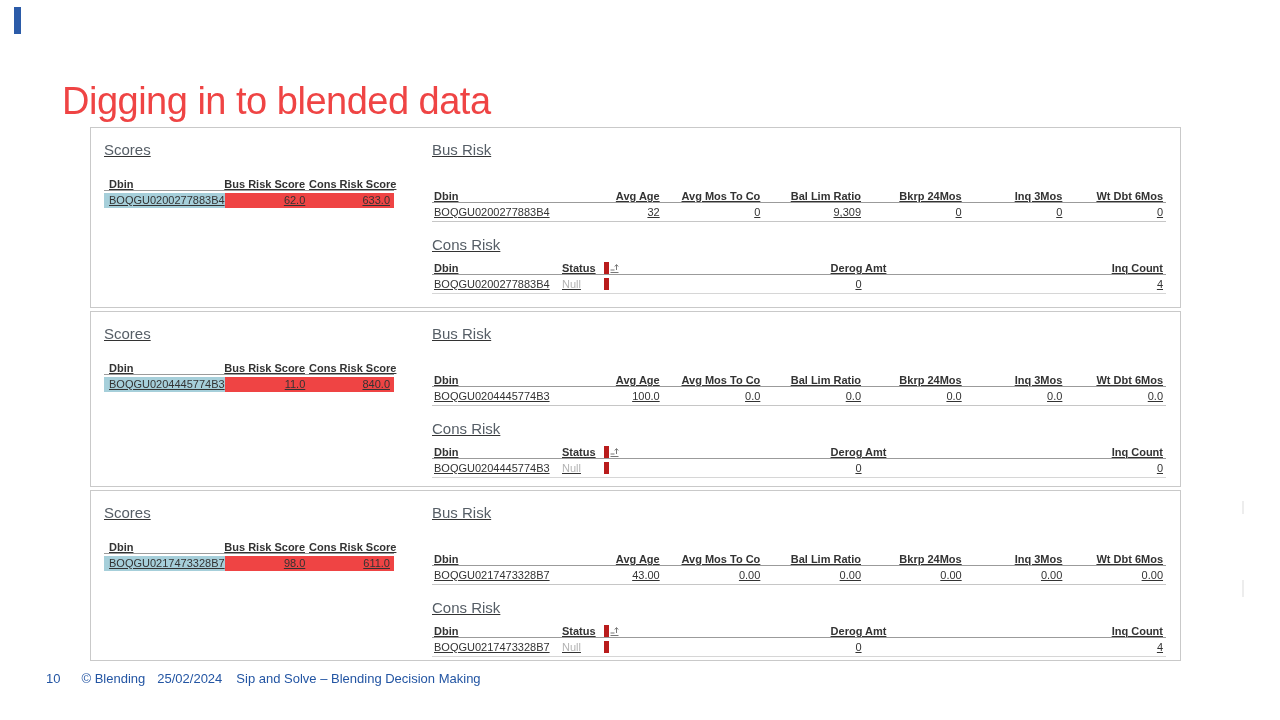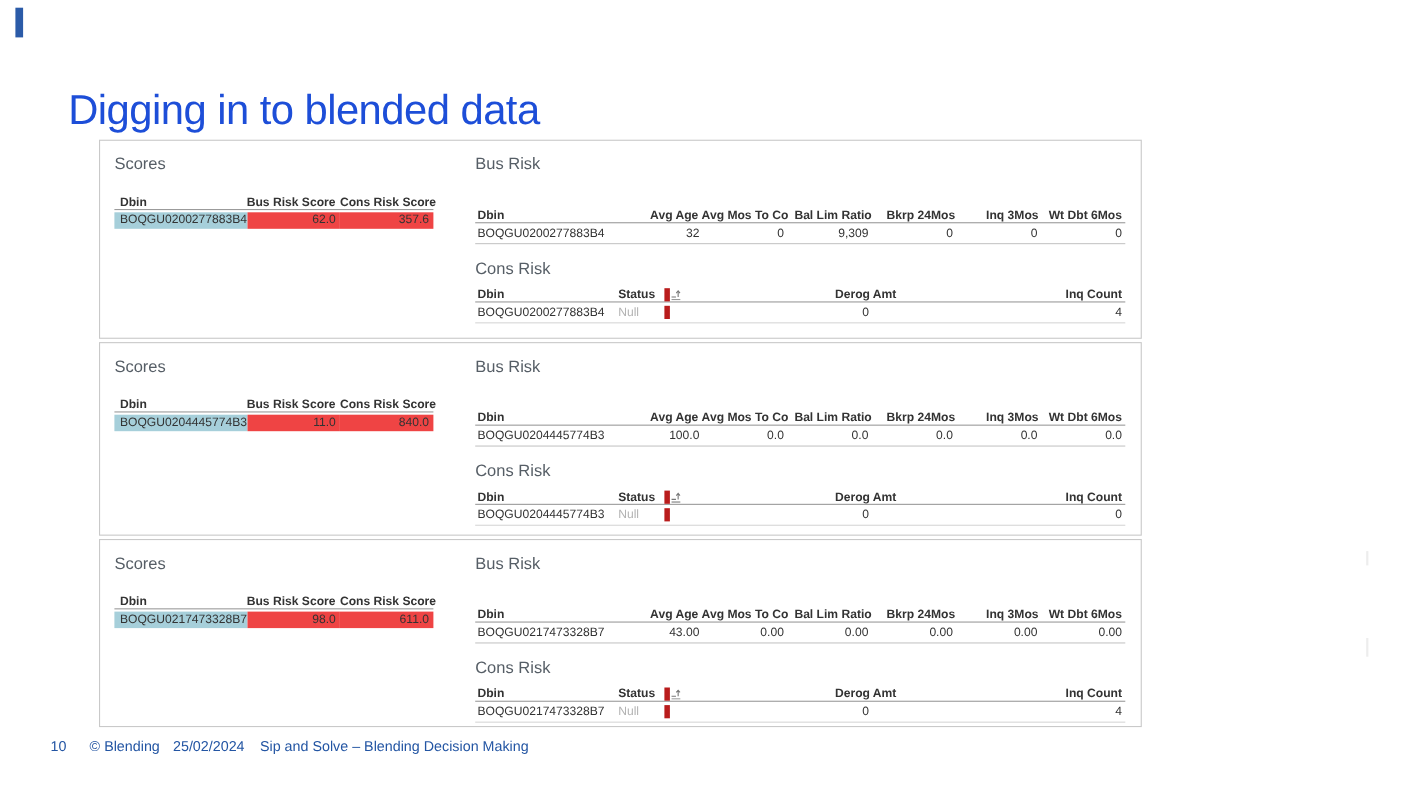--- a/index.html
+++ b/index.html
@@ -3,25 +3,25 @@
 <meta charset="utf-8">
 <style>
   html,body{margin:0;padding:0;}
   body{
     width:1280px;height:720px;background:#ffffff;position:relative;overflow:hidden;
     font-family:"Liberation Sans", sans-serif;color:#333;
   }
   .accent-bar{position:absolute;left:14px;top:7px;width:7px;height:27px;background:#2b5ba8;}
   .slide-title{
     position:absolute;left:62px;top:55px;font-size:38px;line-height:42px;
-    color:#1d4ed8;font-weight:400;letter-spacing:-0.5px;white-space:nowrap;
+    color:#ef4444;font-weight:400;letter-spacing:-0.5px;white-space:nowrap;
   }
   .panels{
-    position:absolute;left:90px;top:127px;width:948px;
-    display:flex;flex-direction:column;gap:3px;
+    position:absolute;left:90px;top:127px;width:1091px;
+    display:flex;flex-direction:column;gap:3px;text-decoration:underline;
   }
   .panel{
     box-sizing:border-box;border:1px solid #c9c9c9;background:#fff;
     display:flex;overflow:hidden;
   }
   .panel.p1{height:181px;}
   .panel.p2{height:176px;}
   .panel.p3{height:171px;}
   .left-col{width:341px;box-sizing:border-box;padding:13px 0 0 13px;flex:none;}
   .right-col{flex:1;box-sizing:border-box;padding:13px 14px 0 0;}
@@ -83,21 +83,21 @@
       <h2 class="ws-heading">Scores</h2>
       <div class="scores-table">
         <div class="t-head">
           <span class="cell c-dbin">Dbin</span>
           <span class="cell c-num">Bus Risk Score</span>
           <span class="cell c-num">Cons Risk Score</span>
         </div>
         <div class="t-row">
           <span class="cell c-dbin hl-dark">BOQGU0200277883B4</span>
           <span class="cell c-num hl-light">62.0</span>
-          <span class="cell c-num hl-light">357.6</span>
+          <span class="cell c-num hl-light">633.0</span>
         </div>
       </div>
     </div>
     <div class="right-col">
       <h2 class="ws-heading">Bus Risk</h2>
       <div class="bus-table">
         <div class="t-head">
           <span class="cell c-dbin">Dbin</span>
           <span class="cell c-num">Avg Age</span>
           <span class="cell c-num">Avg Mos To Co</span>

